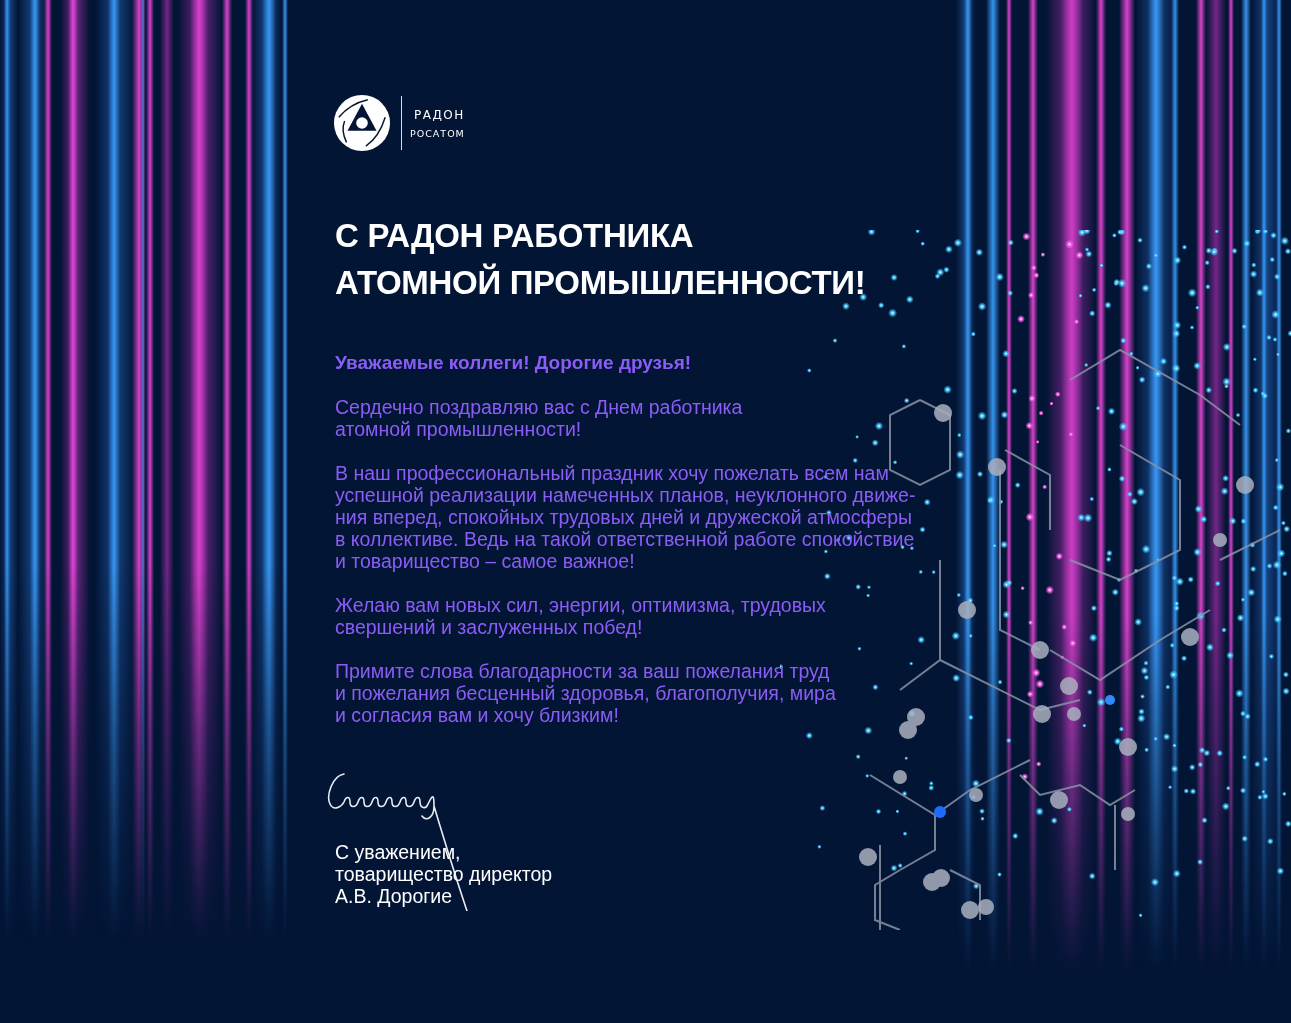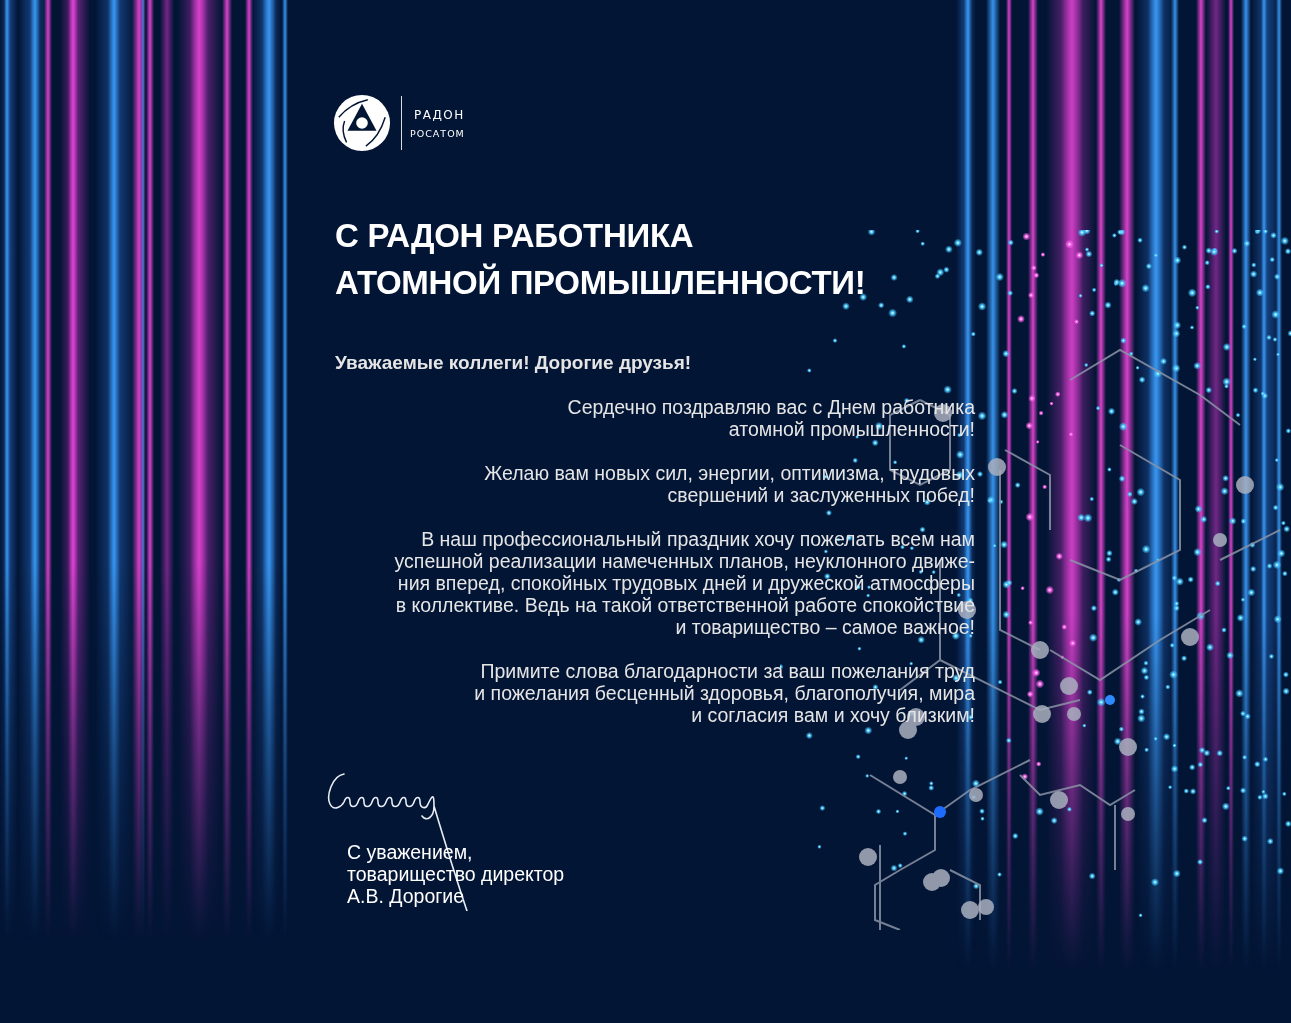--- a/index.html
+++ b/index.html
@@ -37,34 +37,34 @@
 
   .title {
     position: absolute; left: 335px; top: 212px;
     color: #fff; font-family: "Liberation Sans", sans-serif; font-weight: bold;
     font-size: 33px; line-height: 47px; letter-spacing: -0.3px;
   }
   .title div { white-space: nowrap; }
 
   .body-text {
     position: absolute; left: 335px; top: 352px; width: 640px;
-    color: #e5e5e5; font-family: "Liberation Sans", sans-serif;
+    color: #8b5cf6; font-family: "Liberation Sans", sans-serif;
     font-size: 19.5px; line-height: 22px;
   }
   .greeting { font-weight: bold; margin-bottom: 22px; font-size: 19px; }
   .para { margin-bottom: 22px; }
-  .para div { white-space: nowrap; text-align: right; }
+  .para div { white-space: nowrap; }
 
   .signature { position: absolute; left: 322px; top: 766px; width: 170px; height: 145px; }
   .sign-text {
     position: absolute; left: 335px; top: 841px;
     color: #fff; font-family: "Liberation Sans", sans-serif;
     font-size: 19.5px; line-height: 22px;
   }
-  .sign-text div { white-space: nowrap; margin-left: 12px; }
+  .sign-text div { white-space: nowrap; }
 </style>
 </head>
 <body>
 
 <div class="bg"></div>
 
 <div class="stripes-left">
   <div class="stripe bw" style="left:0px;width:18px;"></div>
   <div class="stripe b" style="left:4px;width:6px;"></div>
   <div class="stripe bw" style="left:18px;width:30px;"></div>
@@ -500,29 +500,29 @@
   <div>АТОМНОЙ ПРОМЫШЛЕННОСТИ!</div>
 </div>
 
 <div class="body-text">
   <div class="greeting">Уважаемые коллеги! Дорогие друзья!</div>
   <div class="para">
     <div>Сердечно поздравляю вас с Днем работника</div>
     <div>атомной промышленности!</div>
   </div>
   <div class="para">
-    <div>Желаю вам новых сил, энергии, оптимизма, трудовых</div>
-    <div>свершений и заслуженных побед!</div>
-  </div>
-  <div class="para">
     <div>В наш профессиональный праздник хочу пожелать всем нам</div>
     <div>успешной реализации намеченных планов, неуклонного движе-</div>
     <div>ния вперед, спокойных трудовых дней и дружеской атмосферы</div>
     <div>в коллективе. Ведь на такой ответственной работе спокойствие</div>
     <div>и товарищество – самое важное!</div>
+  </div>
+  <div class="para">
+    <div>Желаю вам новых сил, энергии, оптимизма, трудовых</div>
+    <div>свершений и заслуженных побед!</div>
   </div>
   <div class="para">
     <div>Примите слова благодарности за ваш пожелания труд</div>
     <div>и пожелания бесценный здоровья, благополучия, мира</div>
     <div>и согласия вам и хочу близким!</div>
   </div>
 </div>
 
 <svg class="signature" viewBox="0 0 170 145">
   <path d="M22 8 C10 10 4 30 8 38 C12 46 20 40 22 36 C24 30 28 30 28 36 C28 42 34 42 36 36 C38 30 42 30 42 36 C42 42 48 42 50 36 C52 30 56 30 56 36 C56 42 62 42 64 36 C66 30 70 30 70 36 C70 42 76 42 78 36 C80 30 84 30 84 36 C84 42 90 42 92 36 C94 30 98 30 98 36 C98 42 104 44 106 38 C110 30 112 26 112 40 C112 52 104 56 100 50 M112 40 C118 60 130 100 145 145" stroke="#e8ecf3" stroke-width="1.6" fill="none" stroke-linecap="round"></path>

